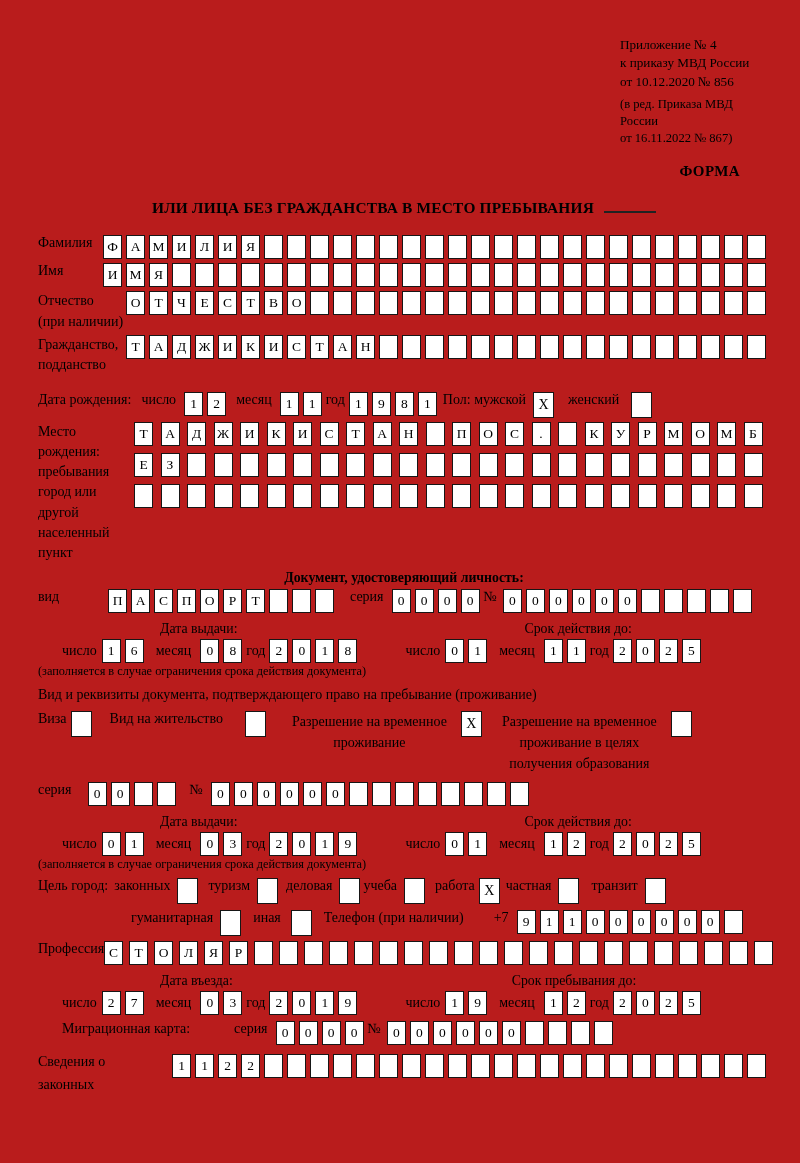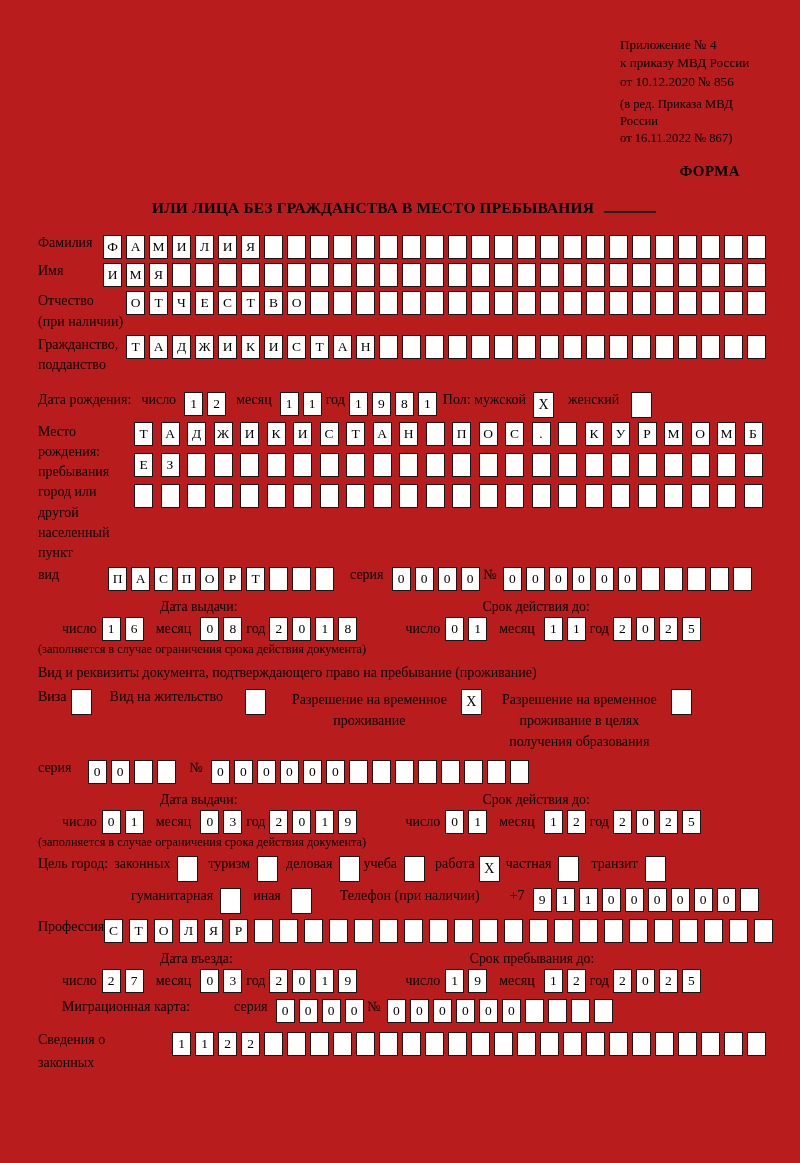--- a/index.html
+++ b/index.html
@@ -23,21 +23,21 @@
     box-sizing:border-box;flex:none;width:19px;height:24px;border:1.6px solid #161616;
     margin-right:4px;text-align:center;font-size:13.5px;line-height:21px;background:#fff;
   }
   .cells.wide .cell{margin-right:7.5px;}
   .cells.wsm .cell{margin-right:6px;}
   .chk{
     box-sizing:border-box;display:inline-block;flex:none;width:21px;height:26px;border:1.6px solid #161616;
     text-align:center;line-height:23px;font-size:14px;margin-left:7px;background:#fff;
   }
   .doc-header{font-weight:bold;font-size:13.8px;text-align:center;margin-top:6px;}
-  .dates-hdr{display:flex;margin-top:8px;font-size:13.8px;}
+  .dates-hdr{display:flex;margin-top:8px;font-size:13.8px;gap:42px;}
   .note{font-size:12.3px;padding-right:23px;margin-top:1px;}
   .center-lines{text-align:center;line-height:1.5;}
   .grp{display:flex;align-items:center;}
 </style>
 </head>
 <body>
 
 <div class="page">
 
   <div class="appendix">
@@ -310,20 +310,21 @@
           <div class="cell"></div>
           <div class="cell"></div>
           <div class="cell"></div>
           <div class="cell"></div>
           <div class="cell"></div>
           <div class="cell"></div>
         </div>
     </div>
   </div>
 
+  <div class="doc-header">Документ, удостоверяющий личность:</div>
 
   <div class="row" style="margin-top:3px">
     <span class="lbl" style="width:70px">вид</span>
     <div class="cells">
         <div class="cell">П</div>
         <div class="cell">А</div>
         <div class="cell">С</div>
         <div class="cell">П</div>
         <div class="cell">О</div>
         <div class="cell">Р</div>
@@ -509,21 +510,21 @@
     <span class="lbl" style="margin-left:6px">частная</span>
     <span class="chk"></span>
     <span class="lbl" style="margin-left:12px">транзит</span>
     <span class="chk"></span>
   </div>
   <div class="row" style="margin-top:6px">
     <span class="lbl" style="margin-left:93px">гуманитарная</span>
     <span class="chk"></span>
     <span class="lbl" style="margin-left:12px">иная</span>
     <span class="chk" style="margin-left:10px"></span>
-    <span class="lbl" style="margin-left:28px">Телефон (при наличии)</span>
+    <span class="lbl" style="margin-left:12px">Телефон (при наличии)</span>
     <span class="lbl" style="margin-left:30px">+7</span>
     <div class="cells" style="margin-left:8px">
         <div class="cell">9</div>
         <div class="cell">1</div>
         <div class="cell">1</div>
         <div class="cell">0</div>
         <div class="cell">0</div>
         <div class="cell">0</div>
         <div class="cell">0</div>
         <div class="cell">0</div>

